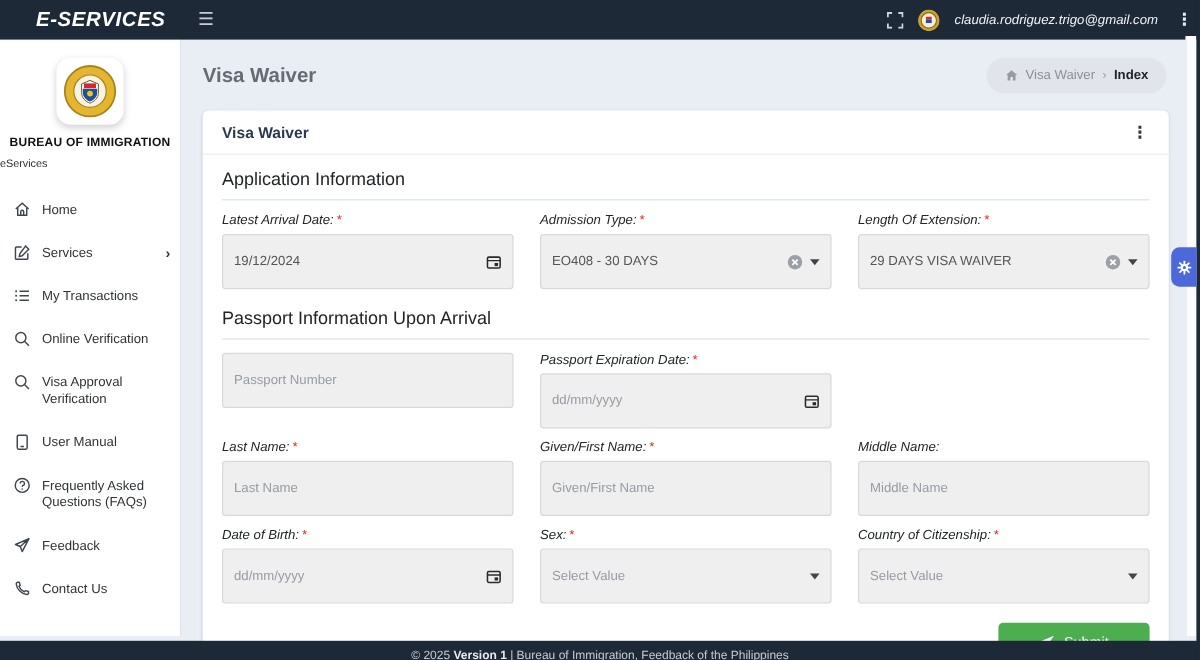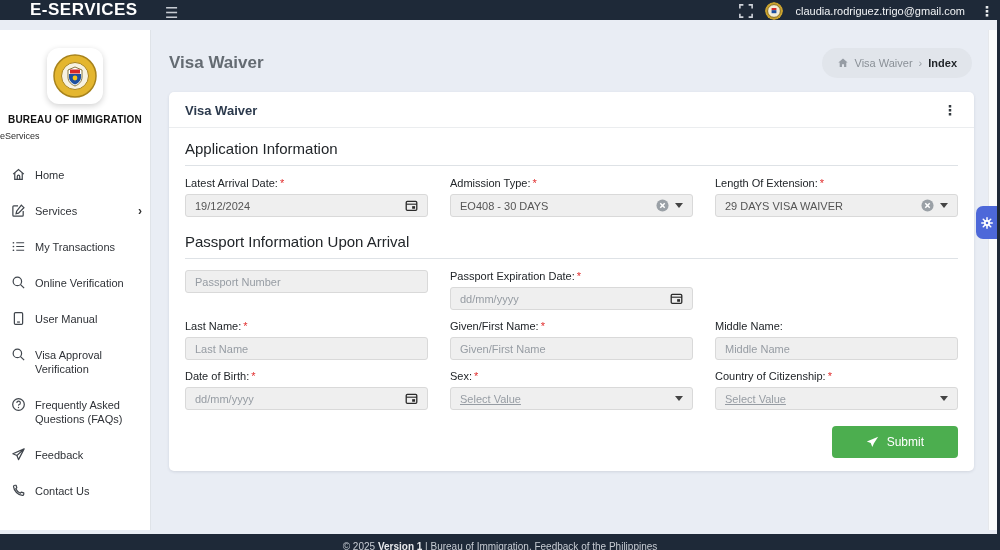--- a/index.html
+++ b/index.html
@@ -3,22 +3,22 @@
 <meta charset="utf-8">
 <style>
   * { margin:0; padding:0; box-sizing:border-box; }
   html,body { width:1000px; height:550px; overflow:hidden; }
   body {
     font-family:"Liberation Sans","DejaVu Sans",sans-serif;
     background:#e9edf4; color:#212529; position:relative;
   }
   
   .topbar {
-    position:absolute; top:0; left:0; right:0; height:20px;
-    background:#1e2938; display:flex; align-items:flex-end; z-index:30;
+    position:absolute; top:0; left:0; right:0; height:33px;
+    background:#1e2938; display:flex; align-items:center; z-index:30;font-style:italic;
   }
   .brand {
     width:151px; padding-left:30px; color:#fff; font-size:17px;
     font-weight:bold; letter-spacing:.5px; white-space:nowrap;
   }
   .menu-toggle { margin-left:14px; color:#c7ccd3; font-size:15px; cursor:pointer; line-height:1; }
   .topbar-right { margin-left:auto; display:flex; align-items:center; gap:12px; padding-right:3px; }
   .fs-icon { width:14px; height:14px; display:block; cursor:pointer; }
   .avatar { width:18px; height:18px; border-radius:50%; display:block; }
   .user-email { color:#f1f3f5; font-size:11px; }
@@ -79,33 +79,33 @@
   }
   .card-title { font-size:13px; font-weight:bold; color:#2c3a4d; }
   .kebab-card { color:#343a40; font-size:14px; font-weight:bold; cursor:pointer; padding:0 3px; }
   .card-body { padding:12px 16px 13px 16px; }
   .section-title {
     font-size:15px; color:#212529; padding-bottom:8px;
     border-bottom:1px solid #dee2e6; margin-bottom:11px;
   }
   .section-title.second { margin-top:16px; }
   .grid3 { display:grid; grid-template-columns:repeat(3,1fr); column-gap:22px; row-gap:10px; }
-  .field-label { font-size:11px; color:#212529; margin-bottom:5px; }
+  .field-label { font-size:11px; color:#212529; margin-bottom:5px;font-style:italic; }
   .req { color:#e12d2d; margin-left:2px; }
   .input {
-    height:23px; background:#efefef; border:1px solid #d9d9d9; border-radius:3px;
+    height:46px; background:#efefef; border:1px solid #d9d9d9; border-radius:3px;
     display:flex; align-items:center; padding:0 9px; gap:6px;
   }
   .input input {
     flex:1; min-width:0; border:none; background:transparent; outline:none;
     font-family:inherit; font-size:11px; color:#555;
   }
   .input input::placeholder { color:#969ca3; opacity:1; }
   .sel-text { flex:1; font-size:11px; color:#555; white-space:nowrap; overflow:hidden; }
-  .sel-text.placeholder { color:#969ca3;text-decoration:underline; }
+  .sel-text.placeholder { color:#969ca3; }
   .cal-icon, .x-icon { flex:0 0 auto; display:block; cursor:pointer; }
   .caret { width:0; height:0; border-left:4px solid transparent; border-right:4px solid transparent; border-top:5px solid #444; flex:0 0 auto; }
   .submit-row { display:flex; justify-content:flex-end; margin-top:16px; }
   .submit-btn {
     background:#4cae4f; color:#fff; border:none; border-radius:4px;
     font-family:inherit; font-size:12px; padding:9px 34px; cursor:pointer;
     display:flex; align-items:center; gap:8px;
   }
   
   .footer {
@@ -180,31 +180,31 @@
     </div>
     <div class="nav-item">
       <svg class="nav-icon" viewBox="0 0 16 16" fill="none" stroke="#40464d" stroke-width="1.3">
         <circle cx="6.8" cy="6.8" r="4.5"></circle>
           <path d="M10.2 10.2 L14 14"></path>
       </svg>
       <span class="nav-label">Online Verification</span>
     </div>
     <div class="nav-item">
       <svg class="nav-icon" viewBox="0 0 16 16" fill="none" stroke="#40464d" stroke-width="1.3">
+        <circle cx="6.8" cy="6.8" r="4.5"></circle>
+          <path d="M10.2 10.2 L14 14"></path>
+      </svg>
+      <span class="nav-label">Visa Approval Verification</span>
+    </div>
+    <div class="nav-item">
+      <svg class="nav-icon" viewBox="0 0 16 16" fill="none" stroke="#40464d" stroke-width="1.3">
         <rect x="3.6" y="1.8" width="8.8" height="12.4" rx="1.2"></rect>
           <path d="M6.5 11.8 H9.5"></path>
       </svg>
       <span class="nav-label">User Manual</span>
-    </div>
-    <div class="nav-item">
-      <svg class="nav-icon" viewBox="0 0 16 16" fill="none" stroke="#40464d" stroke-width="1.3">
-        <circle cx="6.8" cy="6.8" r="4.5"></circle>
-          <path d="M10.2 10.2 L14 14"></path>
-      </svg>
-      <span class="nav-label">Visa Approval Verification</span>
     </div>
     <div class="nav-item">
       <svg class="nav-icon" viewBox="0 0 16 16" fill="none" stroke="#40464d" stroke-width="1.3">
         <circle cx="8" cy="8" r="6.2"></circle>
         <path d="M6.2 6.3 A1.9 1.9 0 1 1 8.3 8.2 L8 9.2" stroke-width="1.2"></path>
         <circle cx="8" cy="11.2" r=".7" fill="#40464d" stroke="none"></circle>
       </svg>
       <span class="nav-label">Frequently Asked Questions (FAQs)</span>
     </div>
     <div class="nav-item">

